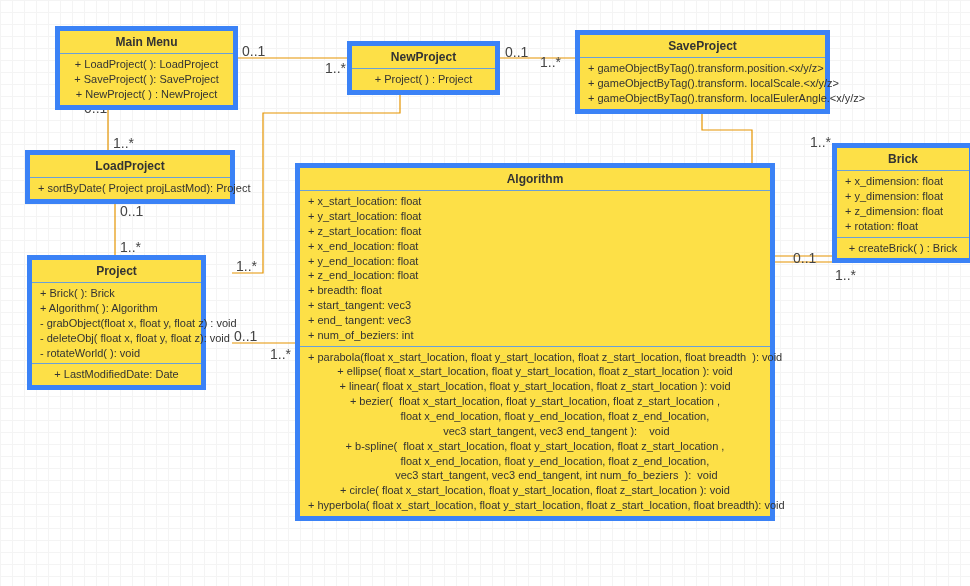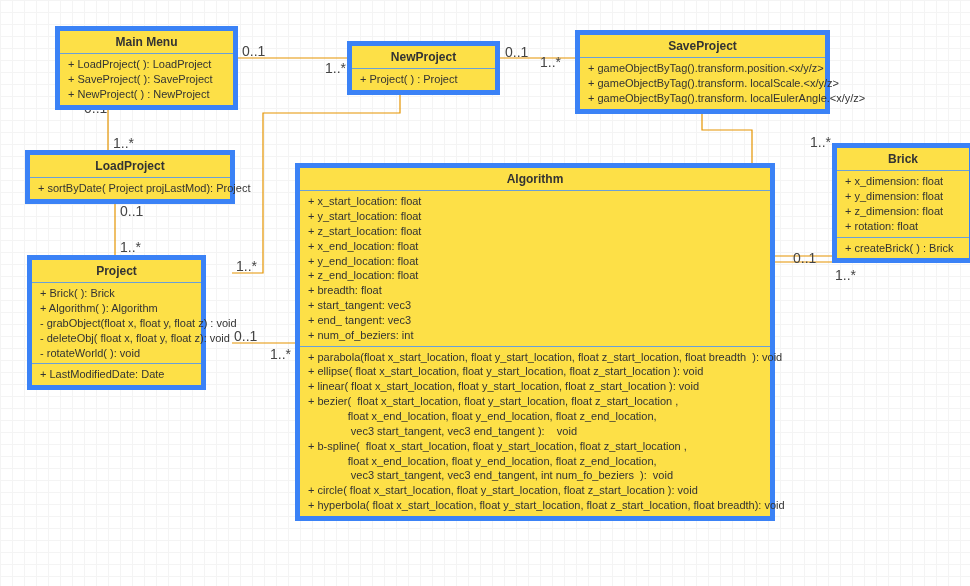--- a/index.html
+++ b/index.html
@@ -30,21 +30,21 @@
     text-align: center;
     font-weight: 600;
     padding: 3px 8px;
     border-bottom: 1px solid #6aa0d8;
     font-size: 12px;
   }
   .uml-sec {
     padding: 3px 8px;
     border-bottom: 1px solid #6aa0d8;
   }
-  .uml-sec:last-child { border-bottom: none; }
+  .uml-sec:last-child { border-bottom: none; text-align: center; }
   .uml-sec div { white-space: pre; }
   svg.connectors {
     position: absolute;
     left: 0; top: 0;
     width: 970px; height: 586px;
     pointer-events: none;
   }
   .conn-line { stroke: #e59400; stroke-width: 1.2; fill: none; }
   .mult {
     position: absolute;

